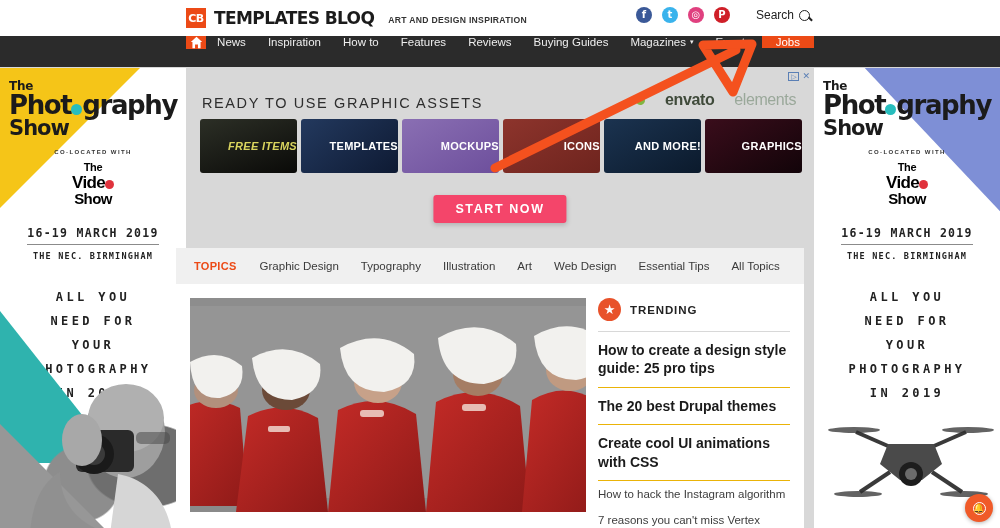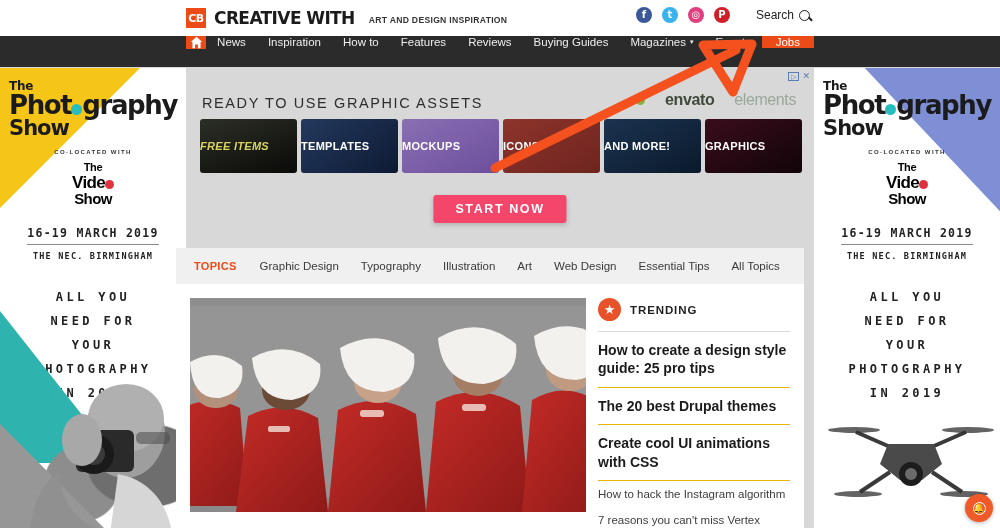--- a/index.html
+++ b/index.html
@@ -90,21 +90,21 @@
   .lb-head { position:absolute; left:16px; top:28px; font-size:14.5px; letter-spacing:1.6px; color:#2e2e2e; }
   .envato { position:absolute; right:18px; top:24px; display:flex; align-items:center; gap:20px; font-size:16px; letter-spacing:-.4px; }
   .env-leaf { width:9px; height:9px; border-radius:50% 0 50% 50%; background:#82b541; transform:rotate(-10deg); }
   .env-a { color:#3f4a3a; font-weight:bold; }
   .env-b { color:#9aa89a; }
   .adchoice { position:absolute; right:4px; top:5px; display:flex; gap:3px; align-items:center; }
   .adc-tri { width:11px; height:9px; border:1px solid #5a7fb5; color:#5a7fb5; font-size:7px; display:flex; align-items:center; justify-content:center; }
   .adc-x { color:#5a7fb5; font-size:9px; line-height:1; }
 
   .tiles { position:absolute; left:14px; top:52px; display:flex; gap:4px; }
-  .tile { width:97px; height:54px; border-radius:3px; position:relative; overflow:hidden; display:flex; align-items:center; justify-content:flex-start; }
+  .tile { width:97px; height:54px; border-radius:3px; position:relative; overflow:hidden; display:flex; align-items:center; justify-content:flex-end; }
   .tile span { color:#fff; font-size:11px; font-weight:bold; letter-spacing:.3px; z-index:2; text-align:center; }
   .t1 { background:linear-gradient(160deg,#2c2f26,#0a0a08); }
   .t1 span { color:#d9d45e; font-style:italic; }
   .t2 { background:linear-gradient(140deg,#23395e,#0e1a33); }
   .t3 { background:linear-gradient(150deg,#8a6fb3,#6d4f9c); }
   .t4 { background:linear-gradient(150deg,#8d342c,#6e241e); }
   .t5 { background:linear-gradient(150deg,#3a0d1b,#120409); }
   .t6 { background:linear-gradient(150deg,#1b3350,#0b1a2c); }
 
   .startnow {
@@ -237,21 +237,21 @@
       <path d="M62 56 L108 56 L116 76 L96 92 L74 92 L54 76 Z" fill="#4a4a4a"></path>
       <circle cx="85" cy="86" r="12" fill="#1d1d1d"></circle>
       <circle cx="85" cy="86" r="6" fill="#6b6b6b"></circle>
     </svg>
   </div>
 </div>
 
 <div class="header">
   <div class="logo-area">
     <div class="cb-badge">CB</div>
-    <div class="cb-name">CREATIVE WITH</div>
+    <div class="cb-name">TEMPLATES BLOQ</div>
     <div class="cb-tag">ART AND DESIGN INSPIRATION</div>
   </div>
   <div class="header-right">
     <div class="soc soc-fb">f</div>
     <div class="soc soc-tw">t</div>
     <div class="soc soc-ig">◎</div>
     <div class="soc soc-pi">P</div>
     <div class="search-box">
       <span>Search</span>
       <span class="mag"></span>

